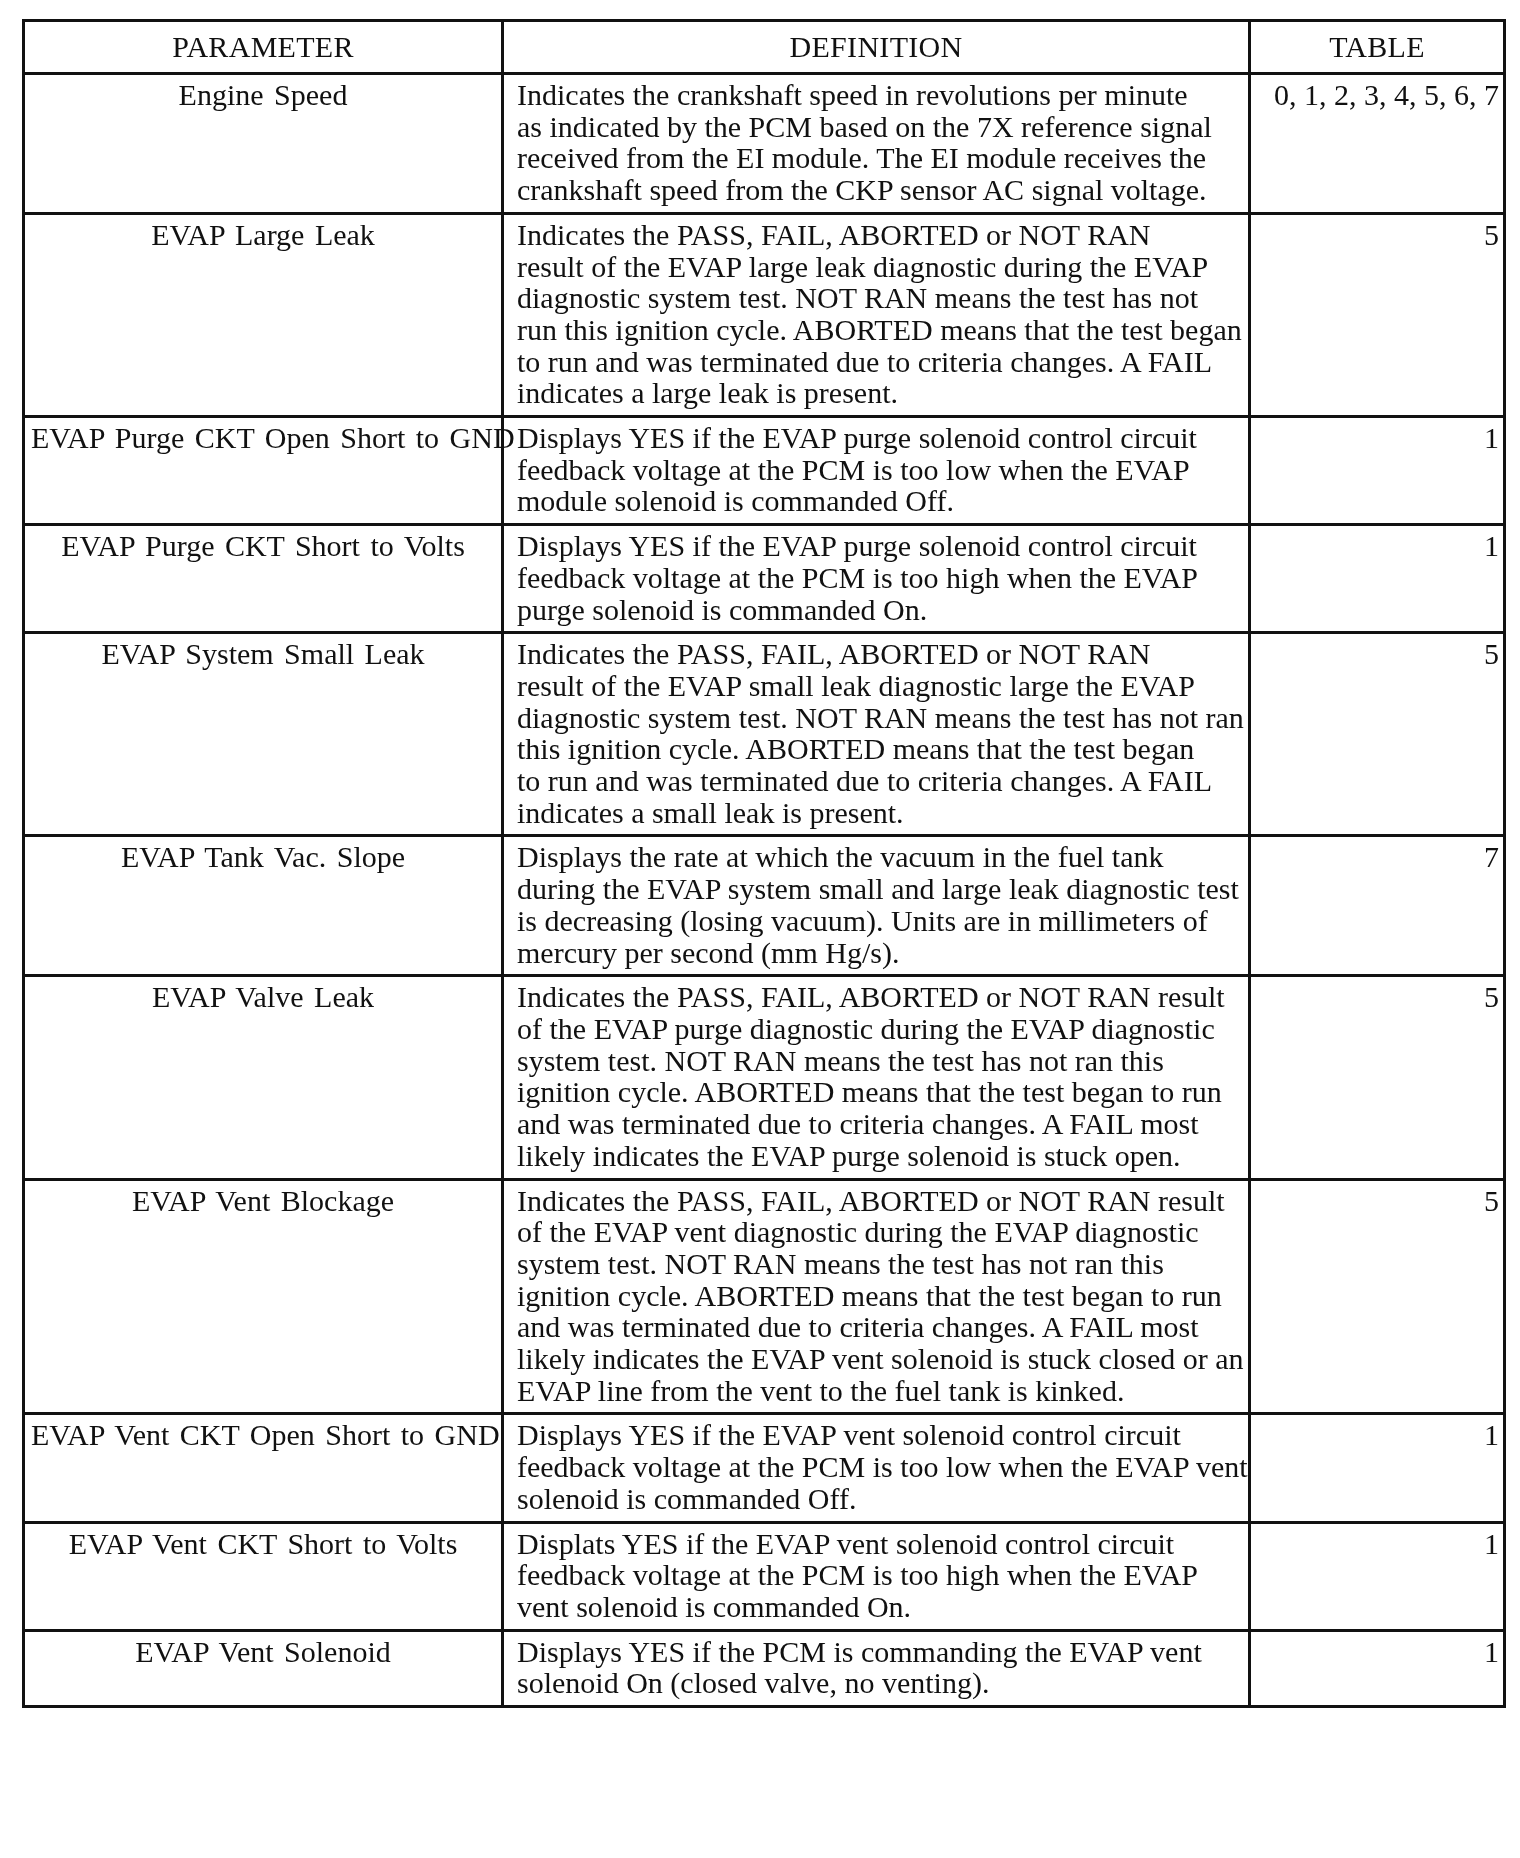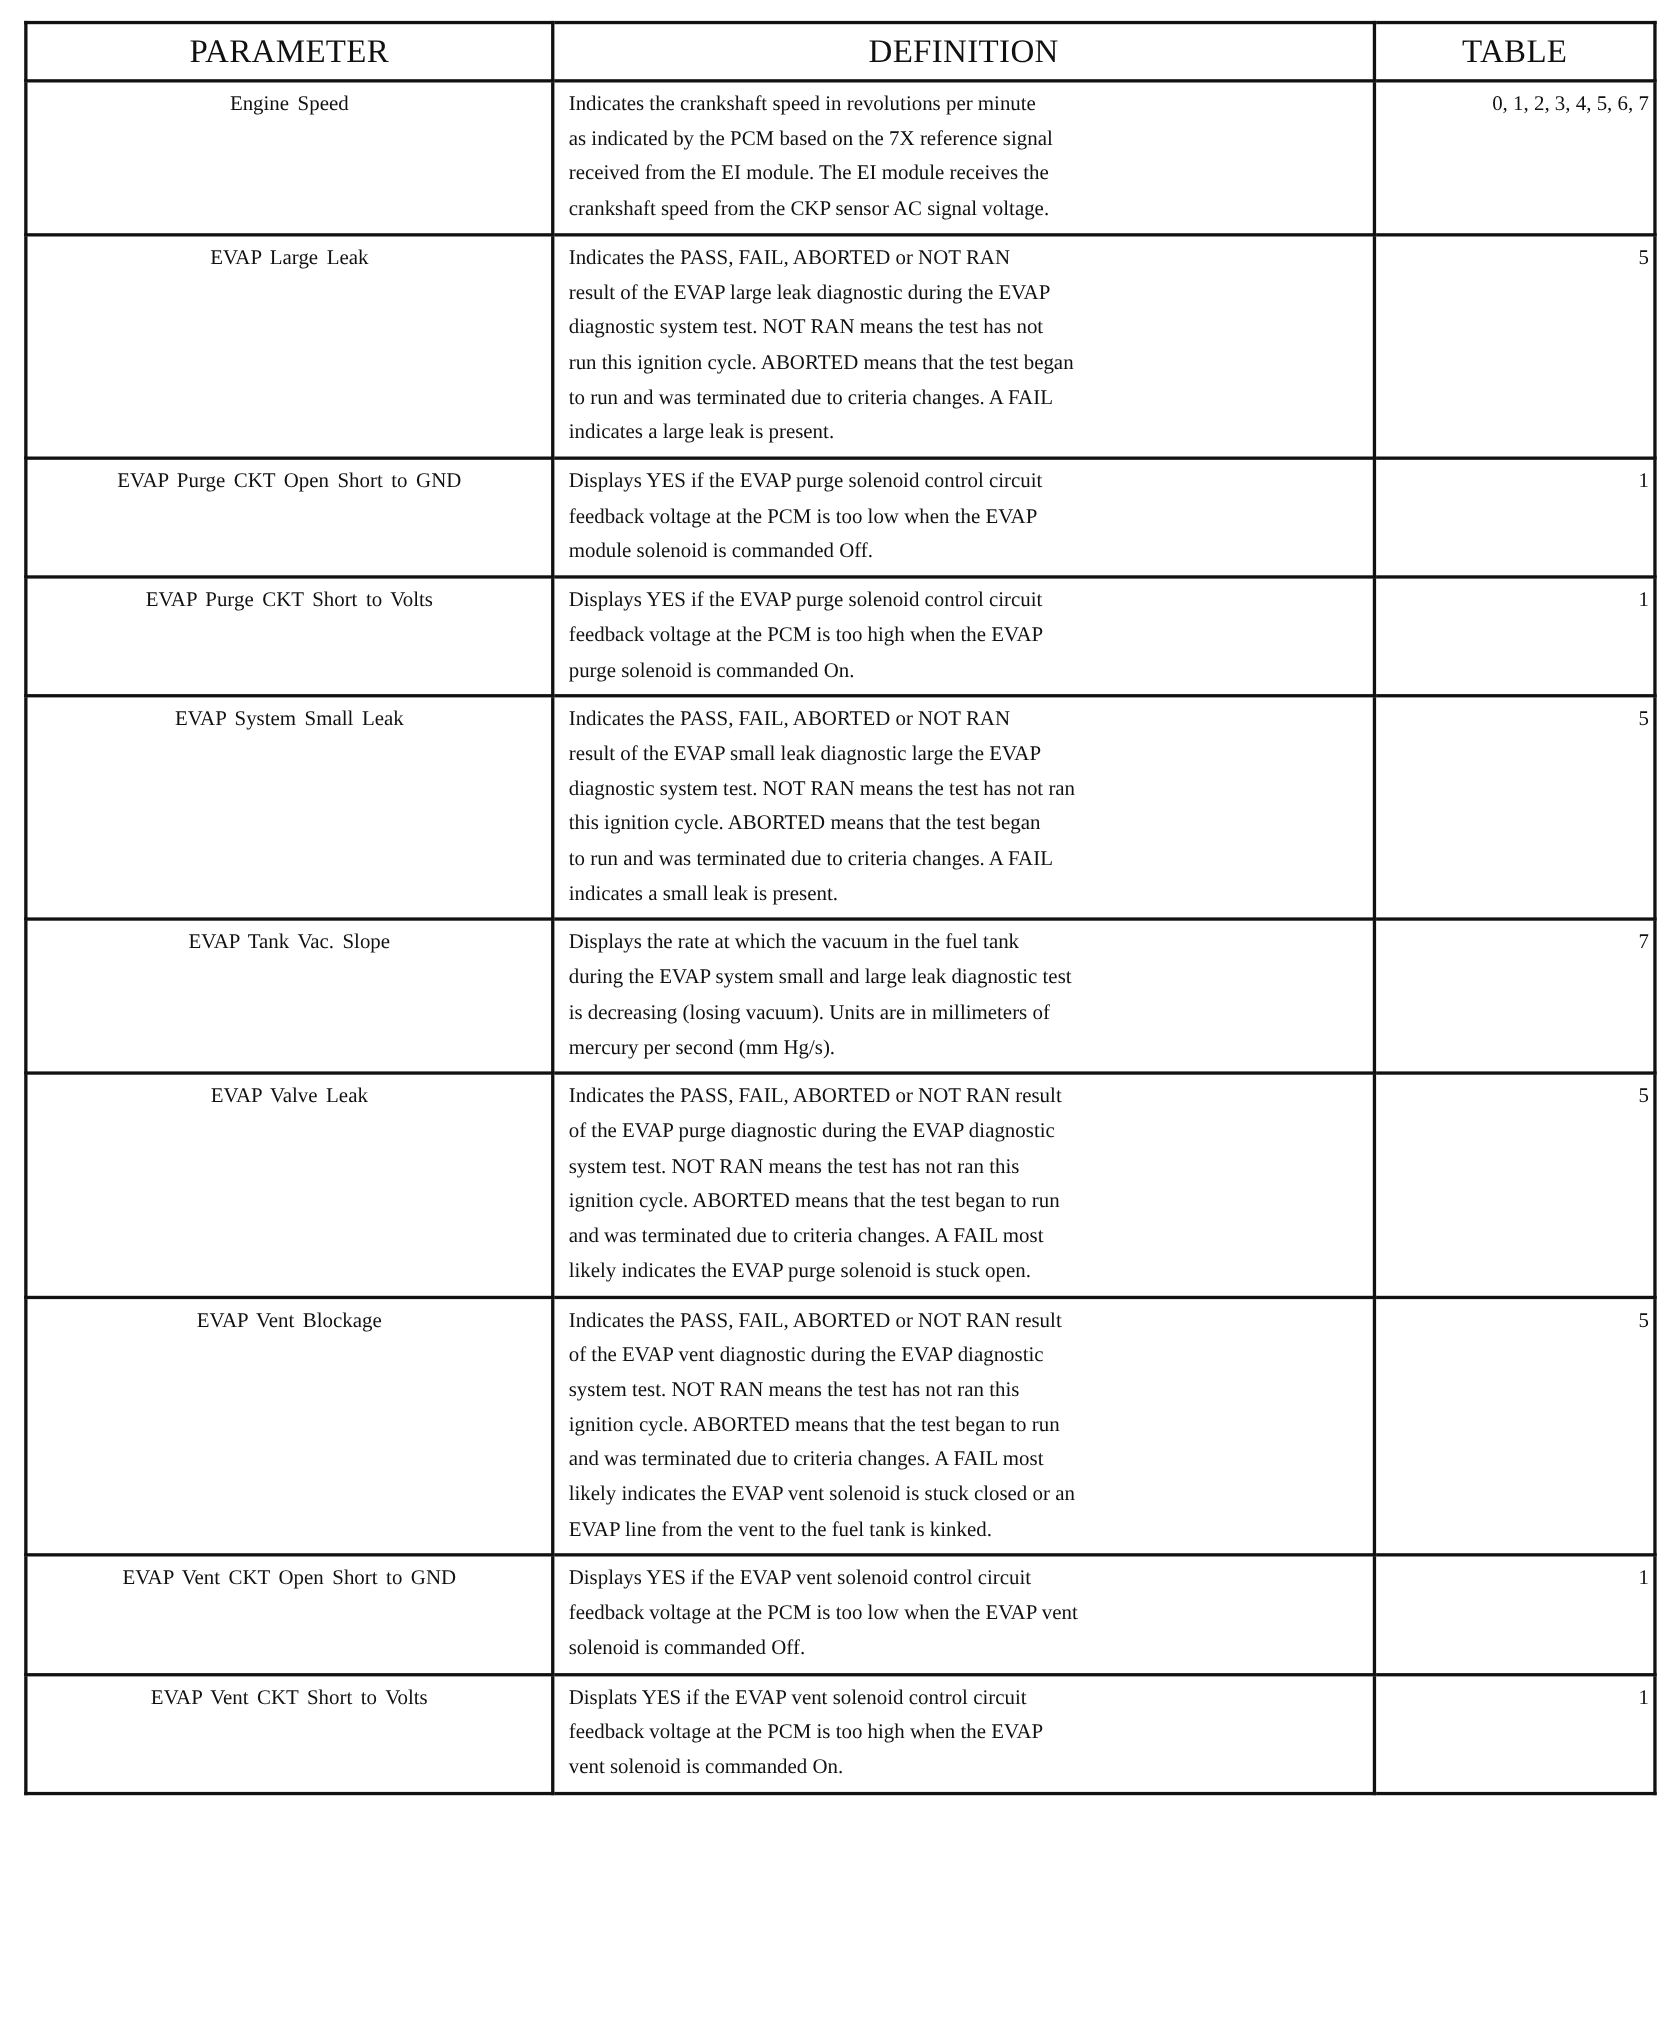--- a/index.html
+++ b/index.html
@@ -33,21 +33,21 @@
     }
     .doc-table th {
       font-weight: normal;
       font-size: 30px;
       text-align: center;
       height: 50px;
       vertical-align: middle;
       letter-spacing: 0.3px;
     }
     .doc-table td {
-      font-size: 19px;
+      font-size: 30px;
       line-height: 31.7px;
     }
     td.param {
       text-align: center;
       padding: 4px 6px 6px 6px;
       white-space: nowrap;
       word-spacing: 3px;
     }
     td.def {
       text-align: left;
@@ -179,14 +179,22 @@
       </tr>
       <tr>
         <td class="param">EVAP Vent CKT Short to Volts</td>
         <td class="def">
           <span class="def-line">Displats YES if the EVAP vent solenoid control circuit</span>
           <span class="def-line">feedback voltage at the PCM is too high when the EVAP</span>
           <span class="def-line">vent solenoid is commanded On.</span>
         </td>
         <td class="tab">1</td>
       </tr>
+      <tr>
+        <td class="param">EVAP Vent Solenoid</td>
+        <td class="def">
+          <span class="def-line">Displays YES if the PCM is commanding the EVAP vent</span>
+          <span class="def-line">solenoid On (closed valve, no venting).</span>
+        </td>
+        <td class="tab">1</td>
+      </tr>
     </tbody>
 </table>
 
 </body></html>

